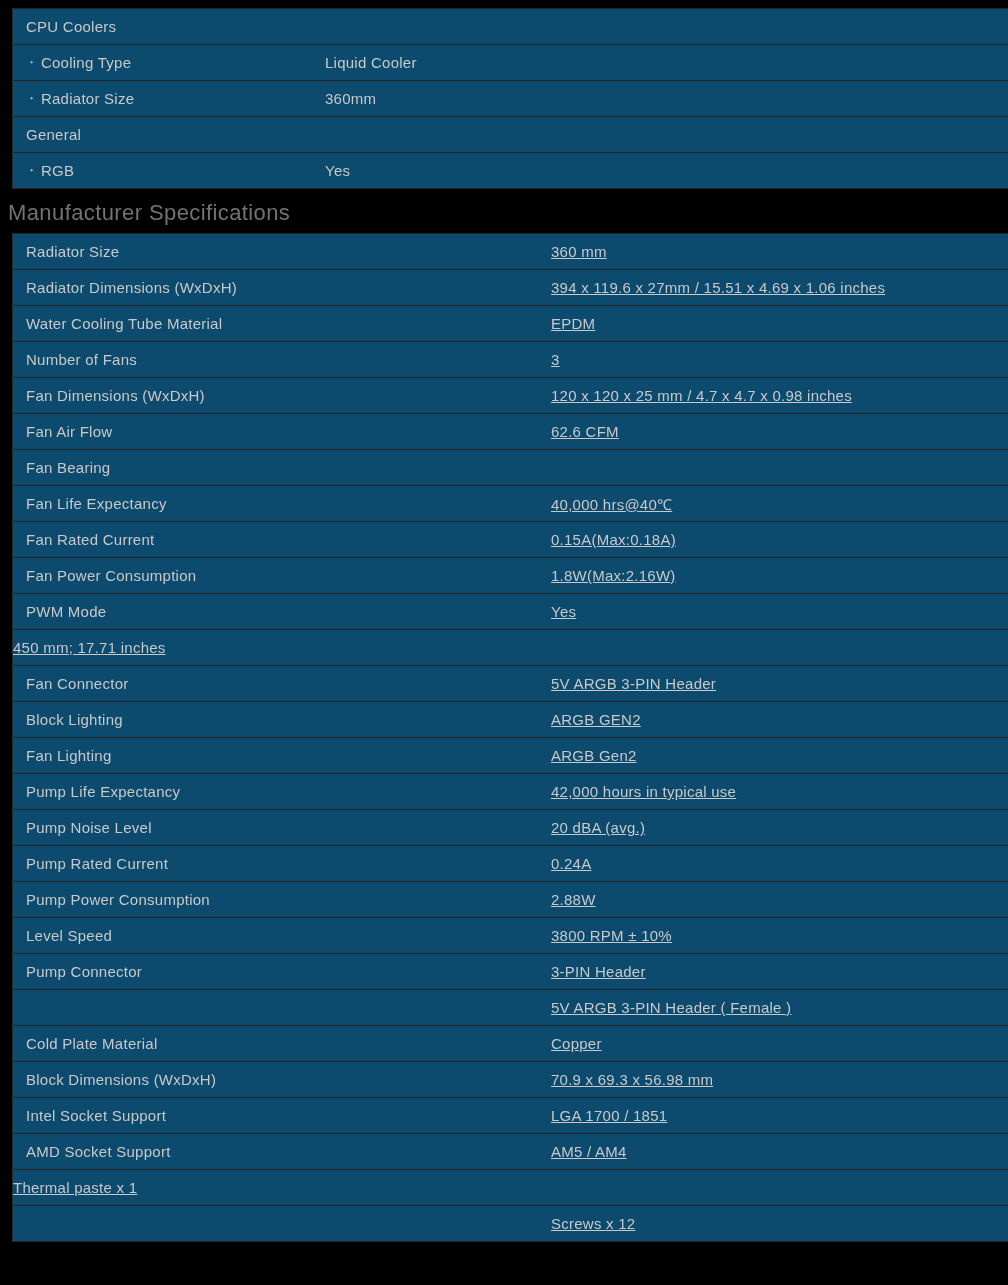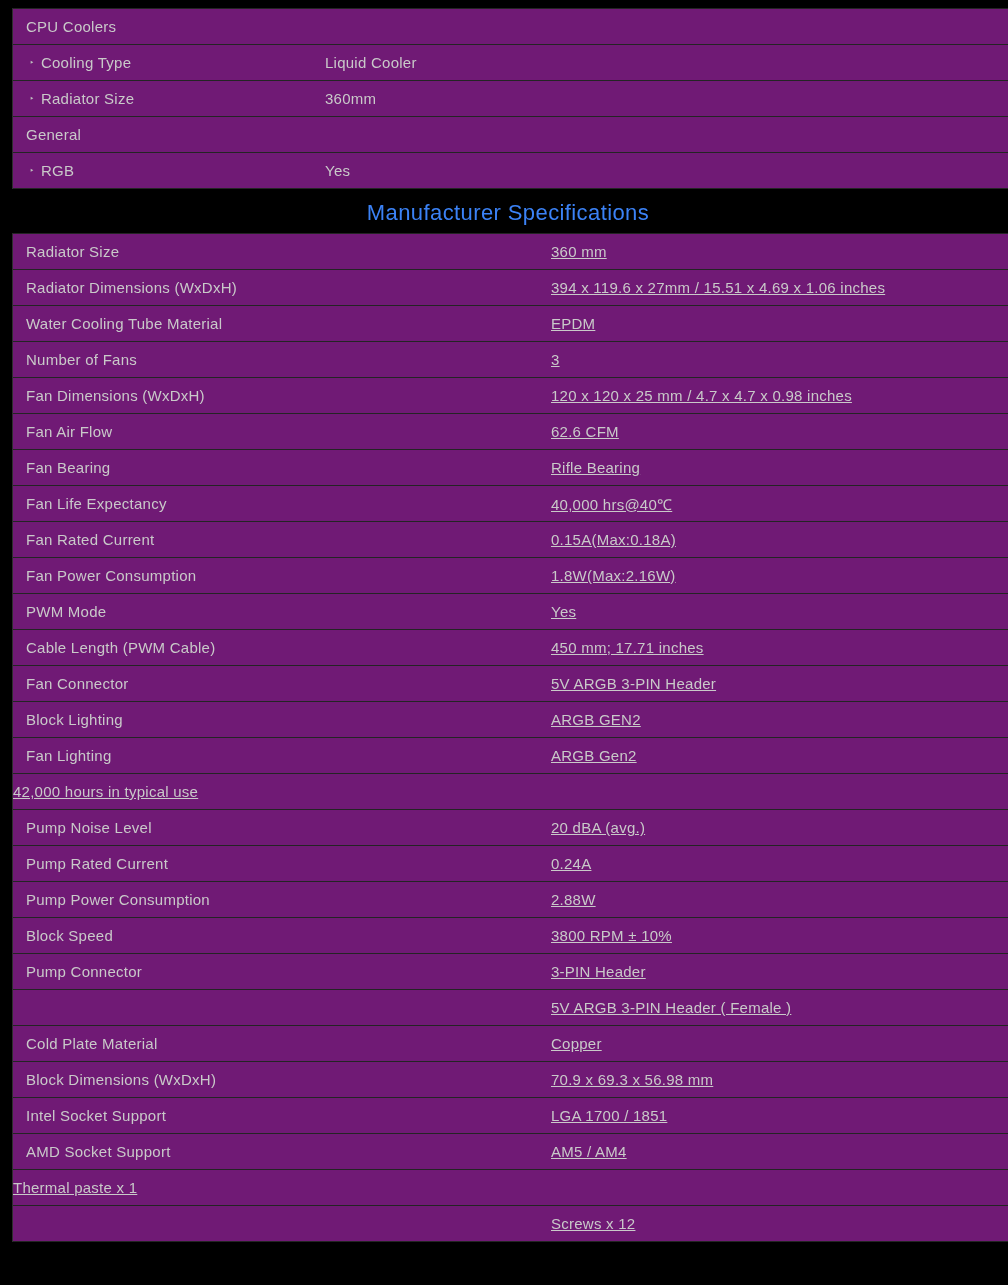--- a/index.html
+++ b/index.html
@@ -17,21 +17,21 @@
   .tbl{
     margin-left:12px;
     border-left:1px solid #2e2e2e;
     border-top:1px solid #242424;
   }
   .row{
     display:flex;
     align-items:center;
     height:35px;
     border-bottom:1px solid #242424;
-    background:#701a75;
+    background:#0c4a6e;
     font-size:15px;
     letter-spacing:.25px;
     color:#c9c9c9;
   }
   .cell{white-space:nowrap;overflow:hidden;}
 
   
   #attr-table{margin-top:8px;}
   #attr-table .label{
     width:312px;
@@ -49,23 +49,22 @@
   }
   #attr-table .value{flex:1;}
   #attr-table .row-group .label{width:auto;padding-left:13px;}
 
   
   .section-heading{
     margin:11px 0 0 8px;
     font-size:22px;
     line-height:26px;
     font-weight:400;
-    color:#3b82f6;
+    color:#737373;
     letter-spacing:.4px;
-    text-align:center;
   }
 
   
   #spec-table{margin-top:7px;}
   #spec-table .label{
     width:538px;
     padding-left:13px;
     box-sizing:border-box;
     flex:none;
   }
@@ -136,71 +135,70 @@
       <div class="row">
     <div class="cell label">Fan Dimensions (WxDxH)</div>
     <div class="cell value">120 x 120 x 25 mm / 4.7 x 4.7 x 0.98 inches</div>
   </div>
       <div class="row">
     <div class="cell label">Fan Air Flow</div>
     <div class="cell value">62.6 CFM</div>
   </div>
       <div class="row">
     <div class="cell label">Fan Bearing</div>
-    <div class="cell value">Rifle Bearing</div>
   </div>
       <div class="row">
     <div class="cell label">Fan Life Expectancy</div>
     <div class="cell value">40,000 hrs@40℃</div>
   </div>
       <div class="row">
     <div class="cell label">Fan Rated Current</div>
     <div class="cell value">0.15A(Max:0.18A)</div>
   </div>
       <div class="row">
     <div class="cell label">Fan Power Consumption</div>
     <div class="cell value">1.8W(Max:2.16W)</div>
   </div>
       <div class="row">
     <div class="cell label">PWM Mode</div>
     <div class="cell value">Yes</div>
   </div>
       <div class="row">
-    <div class="cell label">Cable Length (PWM Cable)</div>
     <div class="cell value">450 mm; 17.71 inches</div>
   </div>
       <div class="row">
     <div class="cell label">Fan Connector</div>
     <div class="cell value">5V ARGB 3-PIN Header</div>
   </div>
       <div class="row">
     <div class="cell label">Block Lighting</div>
     <div class="cell value">ARGB GEN2</div>
   </div>
       <div class="row">
     <div class="cell label">Fan Lighting</div>
     <div class="cell value">ARGB Gen2</div>
   </div>
       <div class="row">
+    <div class="cell label">Pump Life Expectancy</div>
     <div class="cell value">42,000 hours in typical use</div>
   </div>
       <div class="row">
     <div class="cell label">Pump Noise Level</div>
     <div class="cell value">20 dBA (avg.)</div>
   </div>
       <div class="row">
     <div class="cell label">Pump Rated Current</div>
     <div class="cell value">0.24A</div>
   </div>
       <div class="row">
     <div class="cell label">Pump Power Consumption</div>
     <div class="cell value">2.88W</div>
   </div>
       <div class="row">
-    <div class="cell label">Block Speed</div>
+    <div class="cell label">Level Speed</div>
     <div class="cell value">3800 RPM ± 10%</div>
   </div>
       <div class="row">
     <div class="cell label">Pump Connector</div>
     <div class="cell value">3-PIN Header</div>
   </div>
       <div class="row">
     <div class="cell label"></div>
     <div class="cell value">5V ARGB 3-PIN Header ( Female )</div>
   </div>

